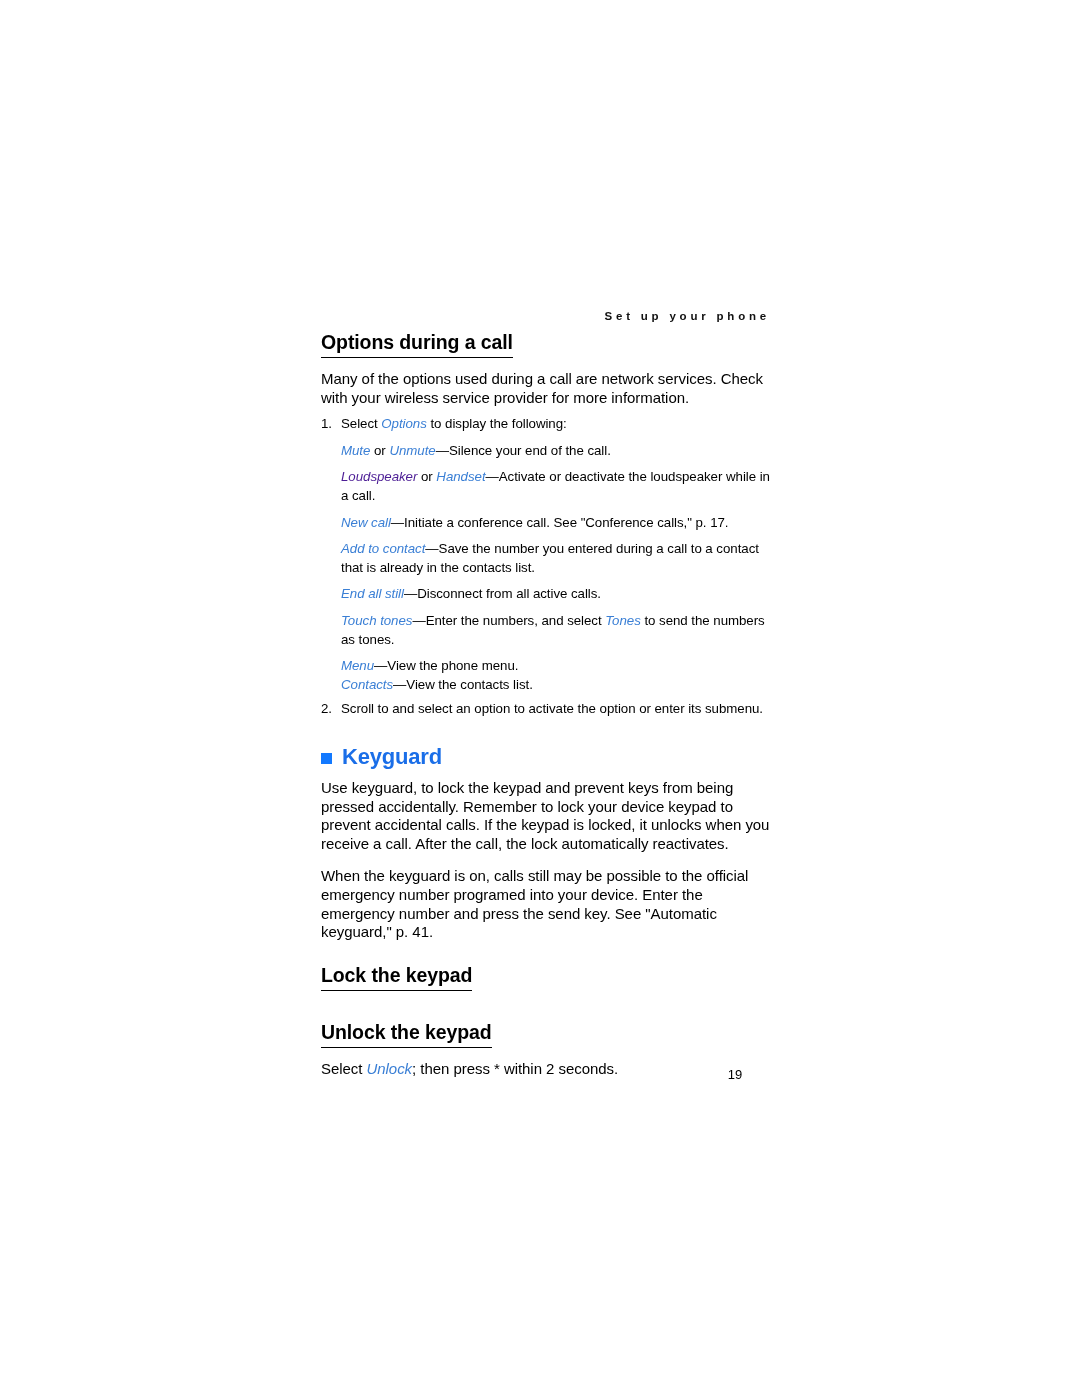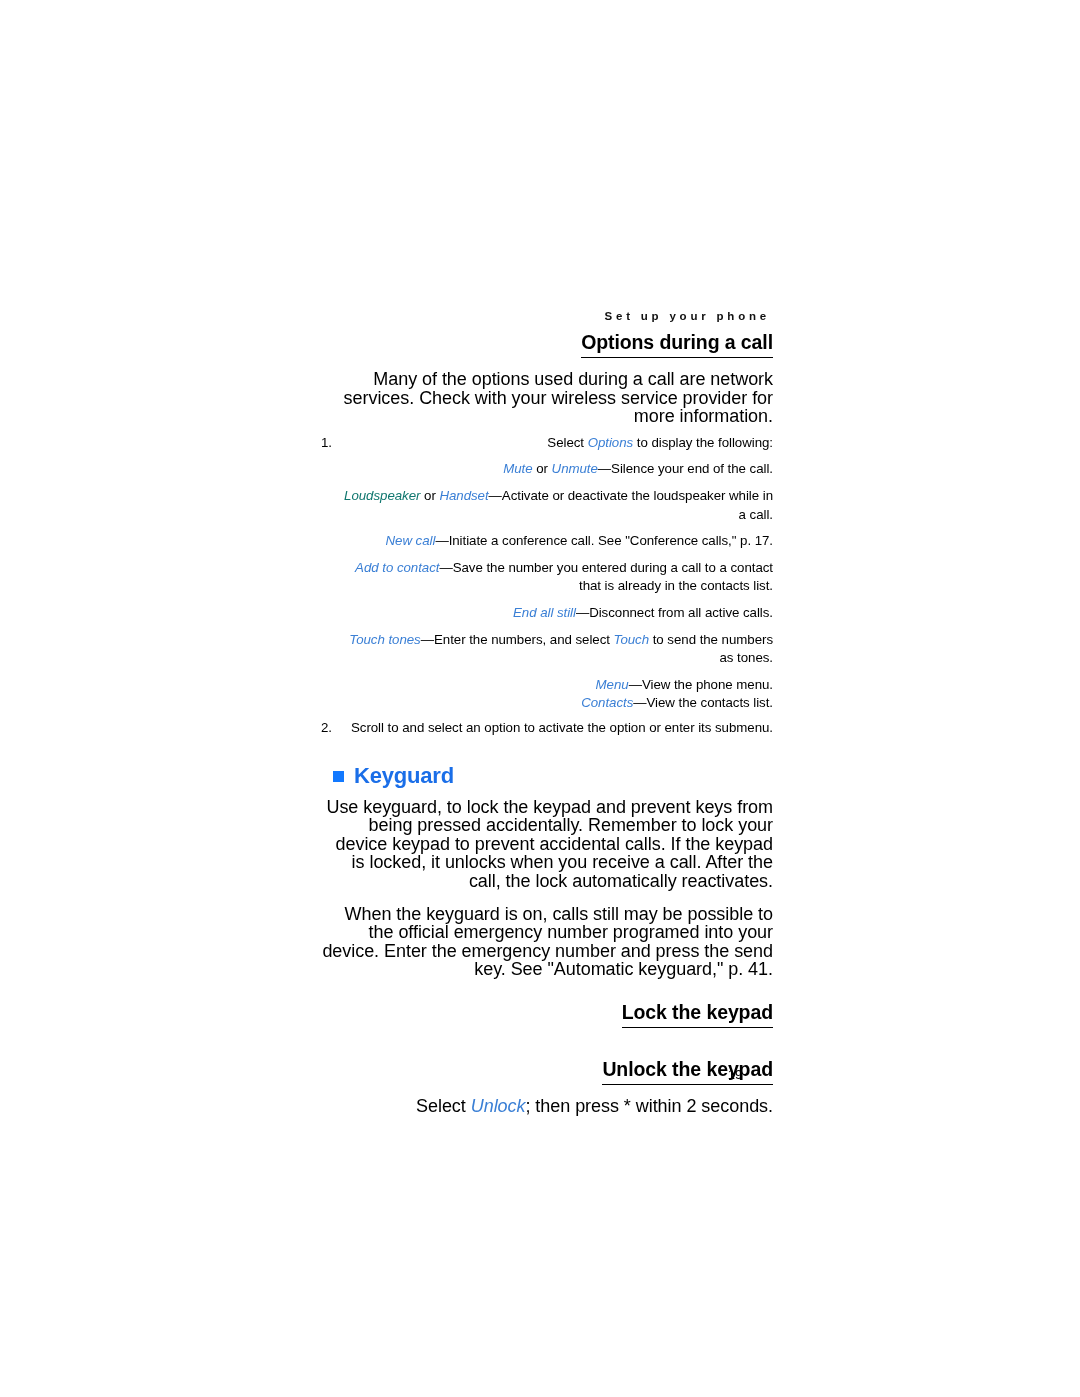--- a/index.html
+++ b/index.html
@@ -38,21 +38,20 @@
     color: #111111;
     white-space: nowrap;
   }
 
   
   .content {
     position: absolute;
     left: 321px;
     top: 331px;
     width: 452px;
-    text-align: right;
   }
 
   
   .h-sub {
     font-size: 19.5px;
     font-weight: bold;
     color: #000000;
     letter-spacing: -0.1px;
     margin: 0;
     line-height: 1.18;
@@ -80,21 +79,21 @@
     background: #1279ff;
     margin-right: 10px;
     flex: 0 0 auto;
     position: relative;
     top: 1px;
   }
 
   
   p.body {
     margin: 0;
-    font-size: 18px;
+    font-size: 15px;
     line-height: 18.6px;
     color: #000000;
     letter-spacing: -0.05px;
   }
 
   
   .num-item {
     position: relative;
     padding-left: 20px;
     font-size: 13.3px;
@@ -171,21 +170,21 @@
 
     <div class="gap-8"></div>
 
     <div class="def-line">
       <span class="term" style="color: rgb(58, 127, 213);">Mute</span><span> or </span><span class="term" style="color: rgb(58, 127, 213);">Unmute</span><span>—</span><span>Silence your end of the call.</span>
     </div>
 
     <div class="gap-8"></div>
 
     <div class="def-line">
-      <span class="term" style="color: #0f766e;">Loudspeaker</span><span> or </span><span class="term" style="color: rgb(58, 127, 213);">Handset</span><span>—</span><span>Activate or deactivate the loudspeaker while in a call.</span>
+      <span class="term" style="color: #4c1d95;">Loudspeaker</span><span> or </span><span class="term" style="color: rgb(58, 127, 213);">Handset</span><span>—</span><span>Activate or deactivate the loudspeaker while in a call.</span>
     </div>
 
     <div class="gap-8"></div>
 
     <div class="def-line">
       <span class="term" style="color: rgb(58, 127, 213);">New call</span><span>—</span><span>Initiate a conference call. See "Conference calls," p. 17.</span>
     </div>
 
     <div class="gap-8"></div>
 
@@ -195,21 +194,21 @@
 
     <div class="gap-8"></div>
 
     <div class="def-line">
       <span class="term" style="color: rgb(58, 127, 213);">End all still</span><span>—</span><span>Disconnect from all active calls.</span>
     </div>
 
     <div class="gap-8"></div>
 
     <div class="def-line">
-      <span class="term" style="color: rgb(58, 127, 213);">Touch tones</span><span>—</span><span>Enter the numbers, and select </span><span class="link" style="color: rgb(58, 127, 213);">Touch</span><span> to send the numbers as tones.</span>
+      <span class="term" style="color: rgb(58, 127, 213);">Touch tones</span><span>—</span><span>Enter the numbers, and select </span><span class="link" style="color: rgb(58, 127, 213);">Tones</span><span> to send the numbers as tones.</span>
     </div>
 
     <div class="gap-8"></div>
 
     <div class="def-line">
       <span class="term" style="color: rgb(58, 127, 213);">Menu</span><span>—</span><span>View the phone menu.</span>
     </div>
 
     <div class="def-line">
       <span class="term" style="color: rgb(58, 127, 213);">Contacts</span><span>—</span><span>View the contacts list.</span>
@@ -217,21 +216,21 @@
 
     <div class="gap-6"></div>
 
     <div class="num-item">
       <span class="num">2.</span>
       <span>Scroll to and select an option to activate the option or enter its submenu.</span>
     </div>
 
     <div class="gap-26"></div>
 
-    <h1 class="h-main" style="color: rgb(26, 110, 232); margin-left: 12px;">
+    <h1 class="h-main" style="color: rgb(26, 110, 232);">
       <span class="sq" style="background: rgb(18, 121, 255);"></span>
         <span>Keyguard</span>
     </h1>
 
     <div class="gap-10"></div>
 
     <p class="body">Use keyguard, to lock the keypad and prevent keys from being pressed accidentally. Remember to lock your device keypad to prevent accidental calls. If the keypad is locked, it unlocks when you receive a call. After the call, the lock automatically reactivates.</p>
 
     <div class="gap-14"></div>
 

